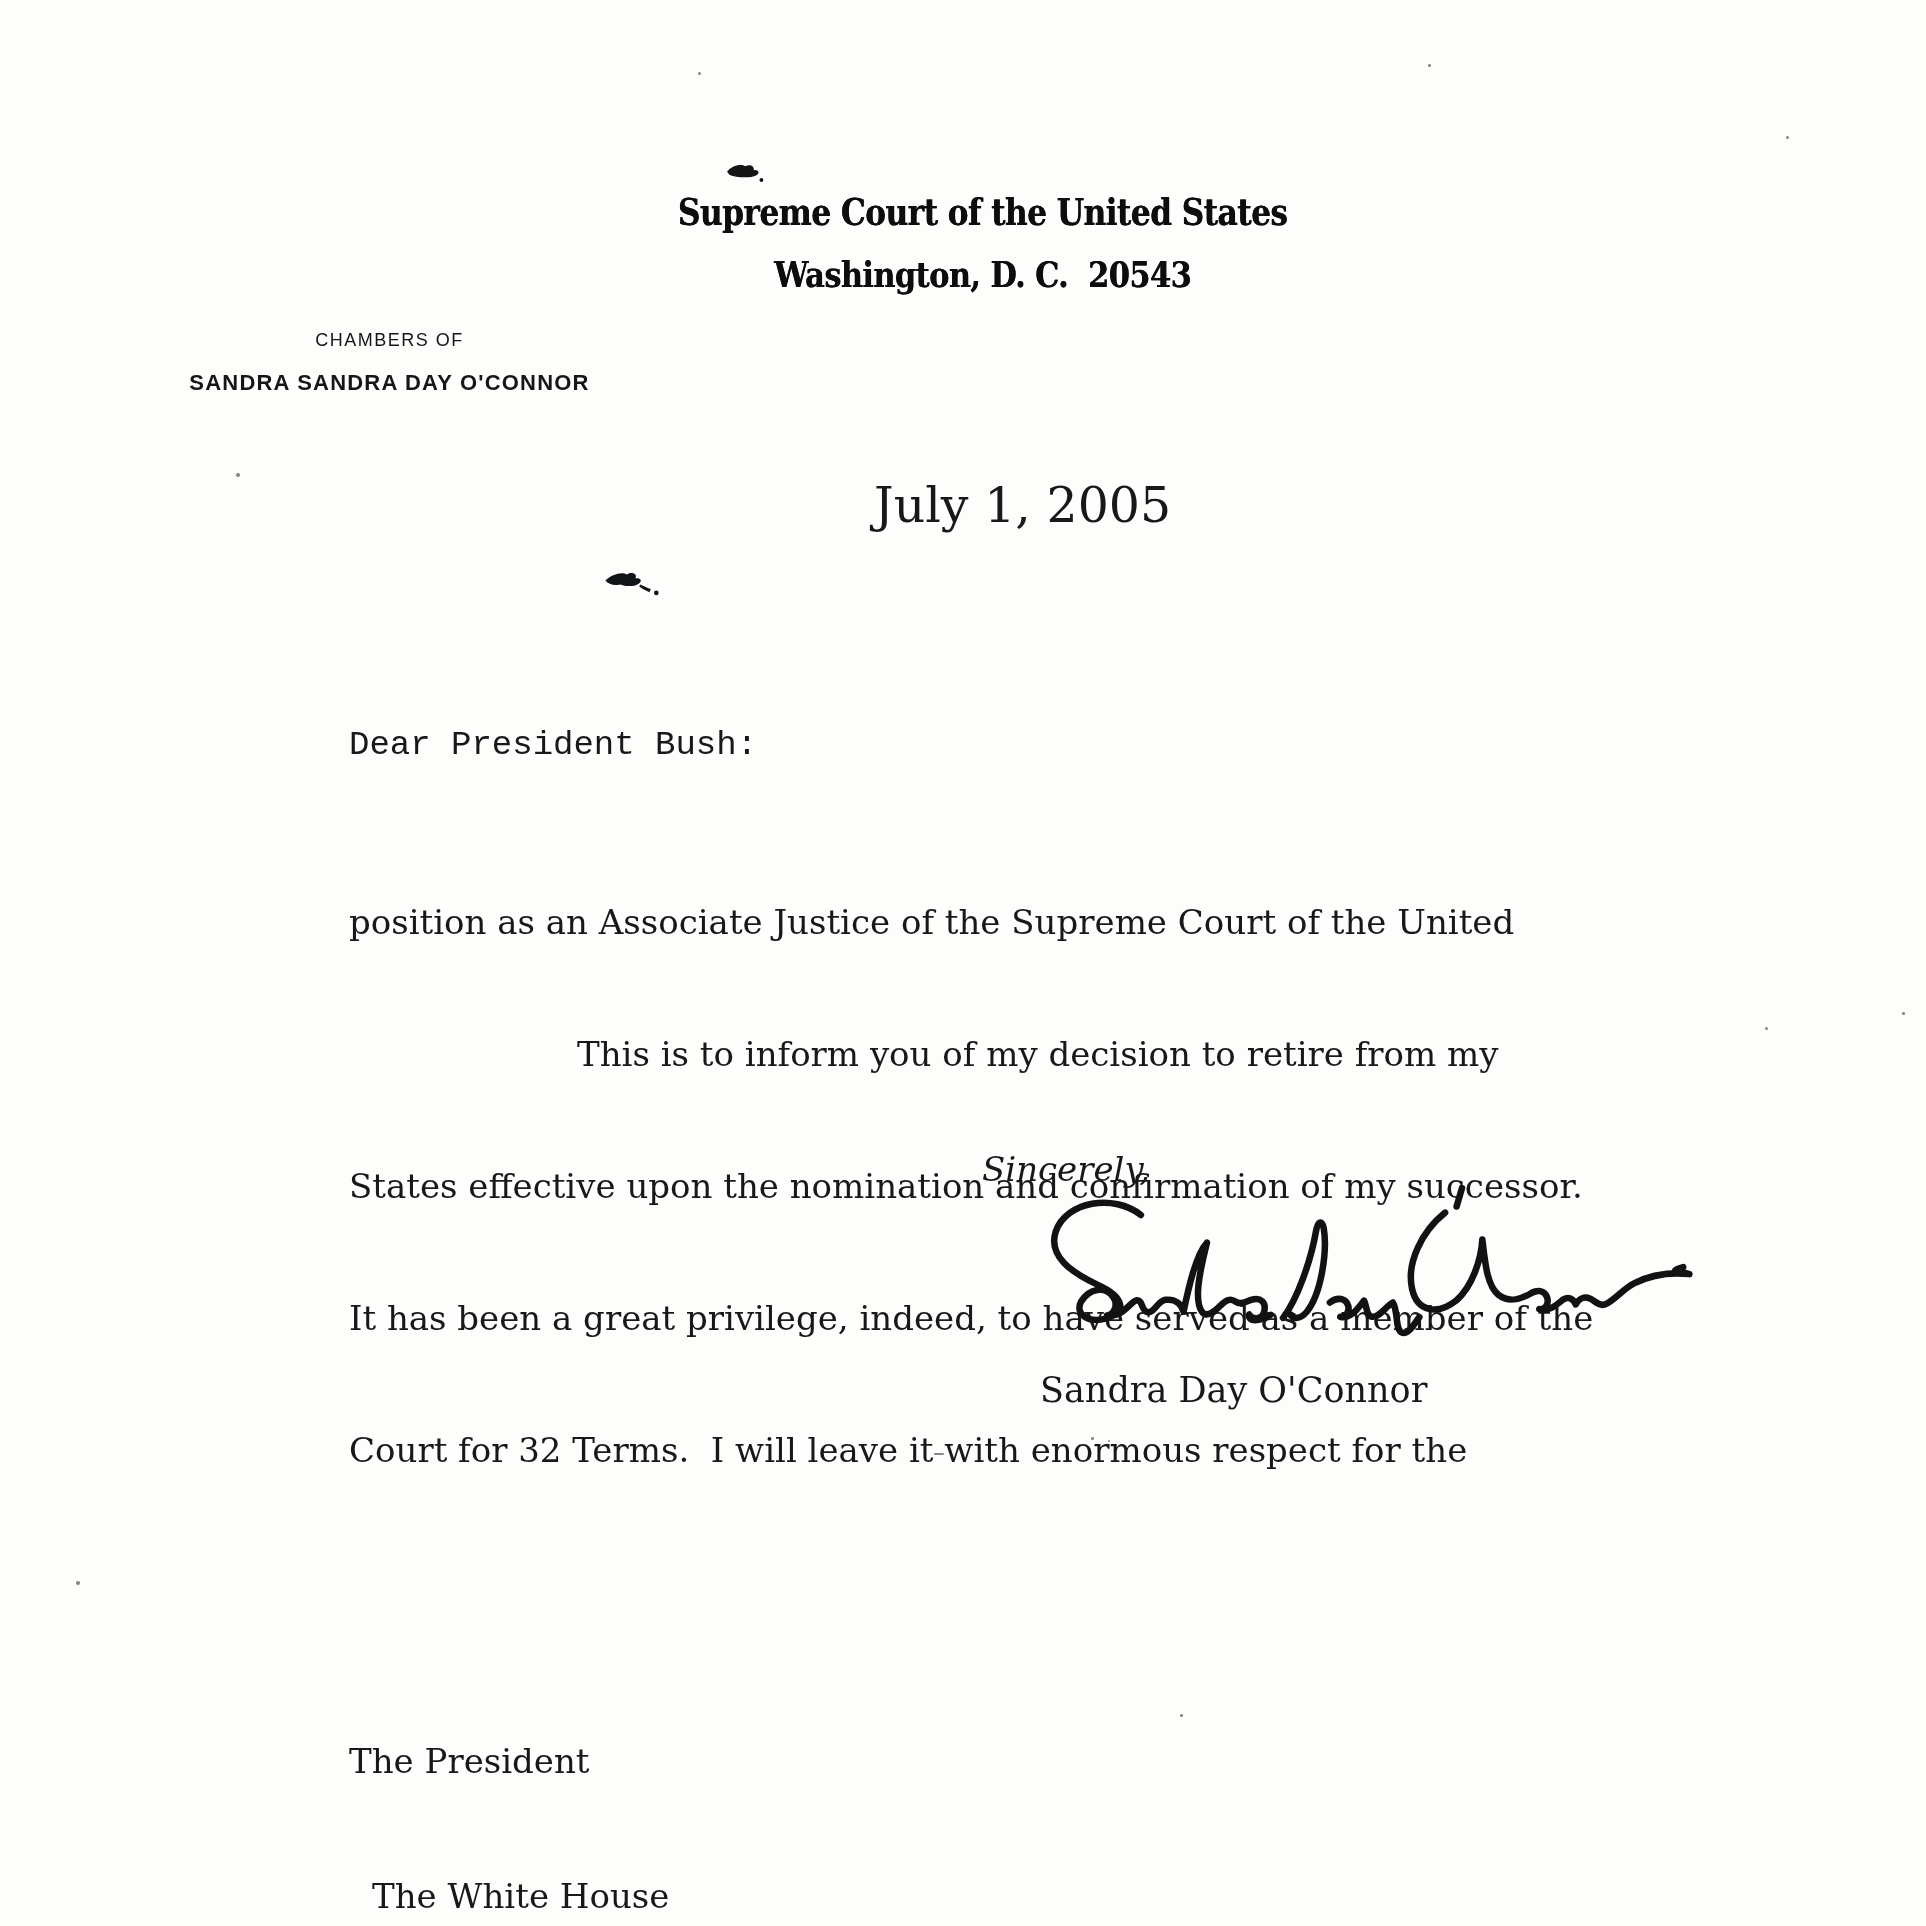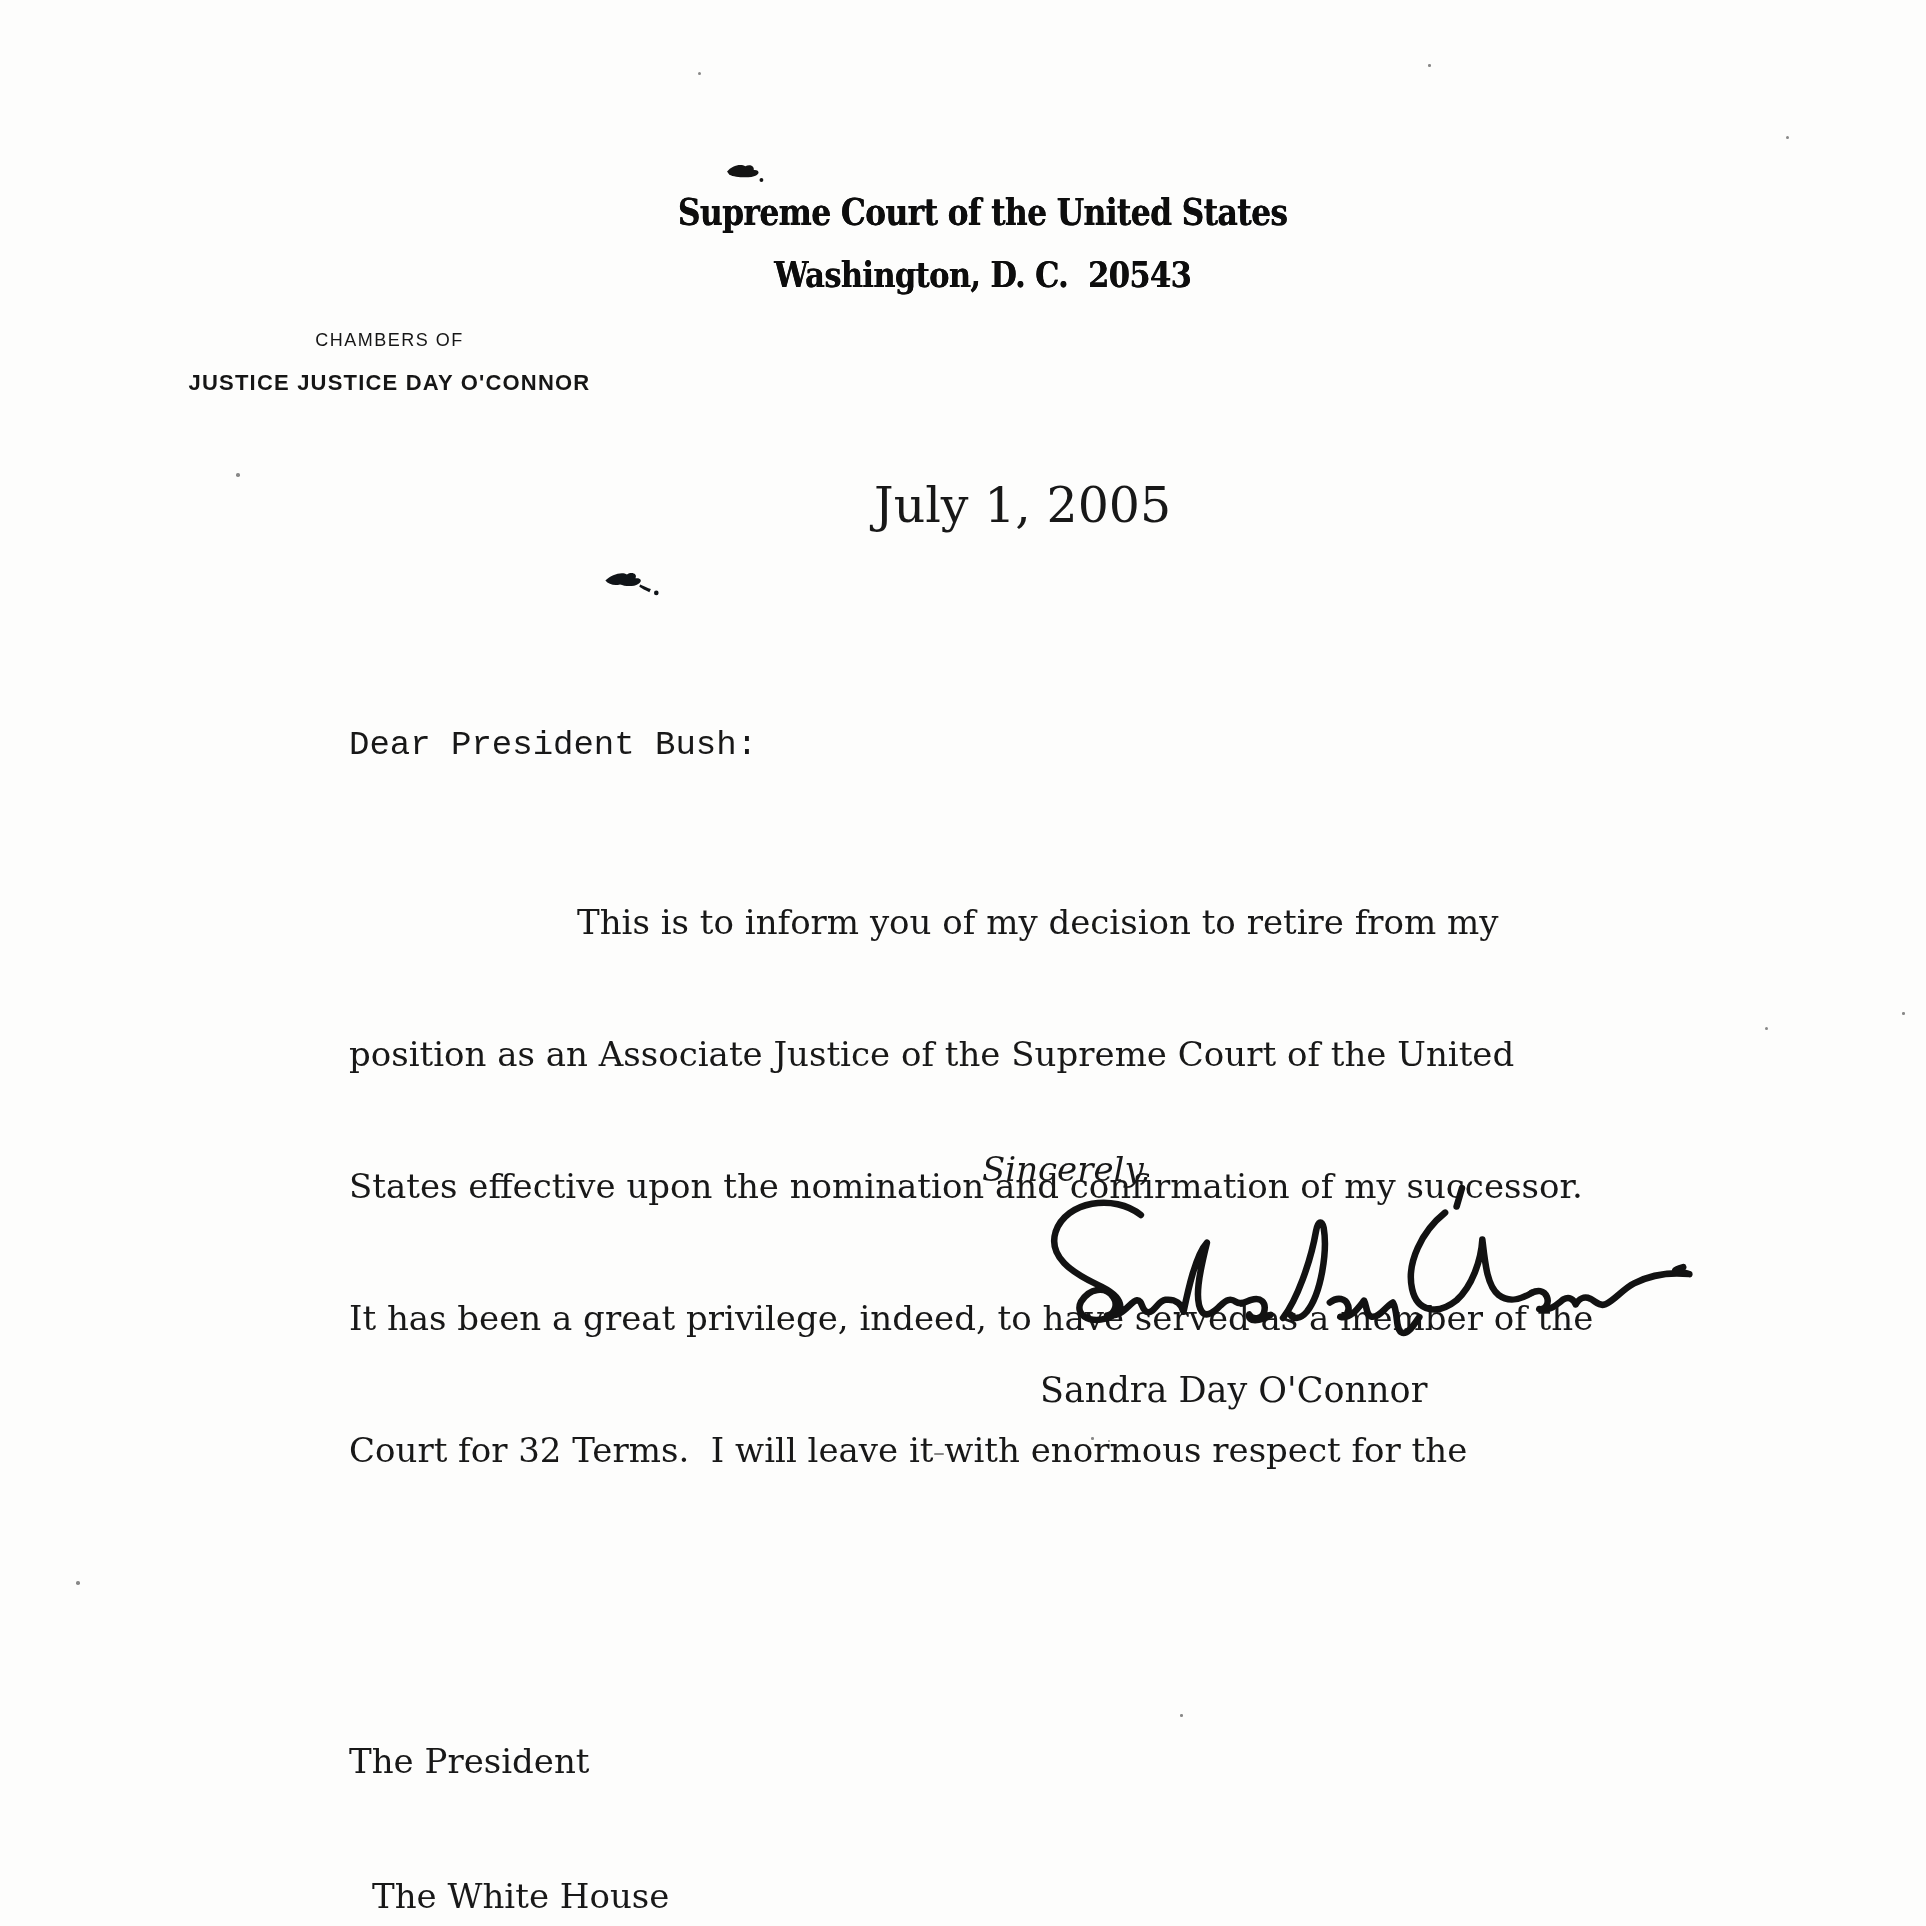--- a/index.html
+++ b/index.html
@@ -82,36 +82,36 @@
     <circle cx="98" cy="52" r="5" fill="#141414"></circle>
   </svg>
 
   <div class="letterhead">
     <div class="lh-line1">Supreme Court of the United States</div>
     <div class="lh-line2">Washington, D. C.  20543</div>
   </div>
 
   <div class="chambers">
     <div class="chambers-1">CHAMBERS OF</div>
-    <div class="chambers-2">JUSTICE JUSTICE DAY O'CONNOR</div>
+    <div class="chambers-2">SANDRA SANDRA DAY O'CONNOR</div>
   </div>
 
   <div class="typed date-line">July 1, 2005</div>
 
   <svg class="smudge" style="left:603px; top:569px;" width="58" height="27" viewBox="0 0 150 70">
     <path d="M6 30 C 22 14, 48 6, 62 14 C 74 6, 90 12, 84 24 C 96 22, 104 30, 92 38 C 76 48, 56 44, 44 40 C 30 44, 14 40, 6 30 Z" fill="#101418"></path>
     <path d="M96 40 C 106 44, 116 50, 124 52 L 120 60 C 110 56, 100 50, 94 46 Z" fill="#101418"></path>
     <circle cx="138" cy="62" r="6" fill="#101418"></circle>
   </svg>
 
   <div class="typed salutation">Dear President Bush:</div>
 
   <div class="typed body-paragraph">
+    <div class="line">position as an Associate Justice of the Supreme Court of the United</div>
     <div class="line first">This is to inform you of my decision to retire from my</div>
-    <div class="line">position as an Associate Justice of the Supreme Court of the United</div>
     <div class="line">States effective upon the nomination and confirmation of my successor.</div>
     <div class="line">It has been a great privilege, indeed, to have served as a member of the</div>
     <div class="line">Court for 32 Terms.  I will leave it with enormous respect for the</div>
   </div>
 
   <div class="typed valediction">Sincerely,</div>
 
   <svg class="signature" viewBox="0 0 1840 440">
     <g fill="none" stroke="#121212" stroke-width="17" stroke-linecap="round" stroke-linejoin="round">
 

